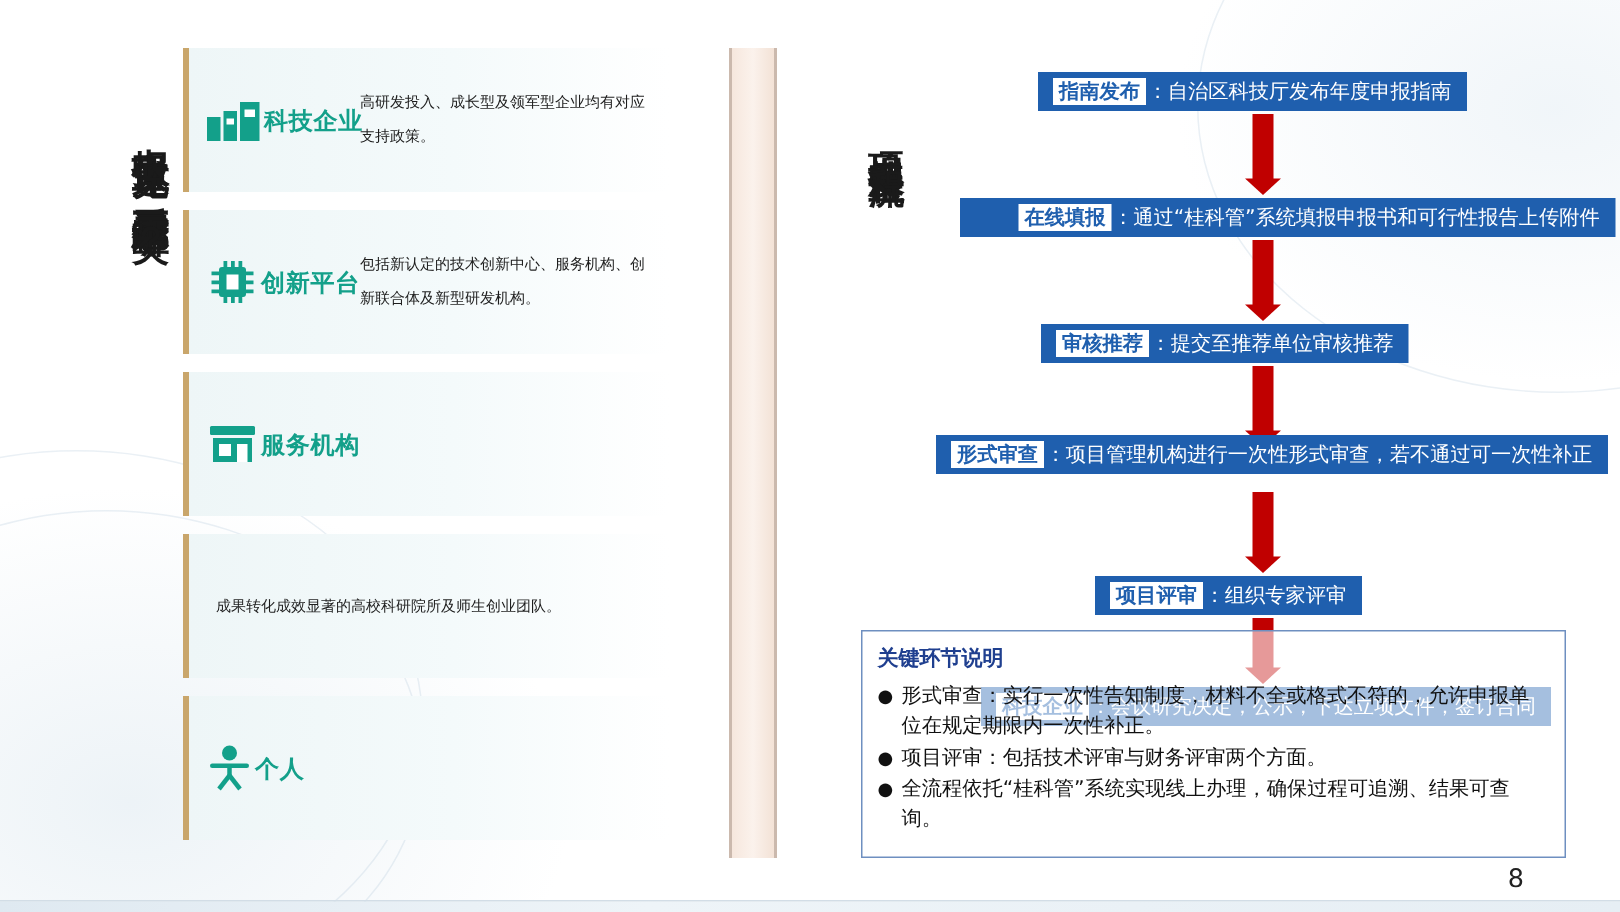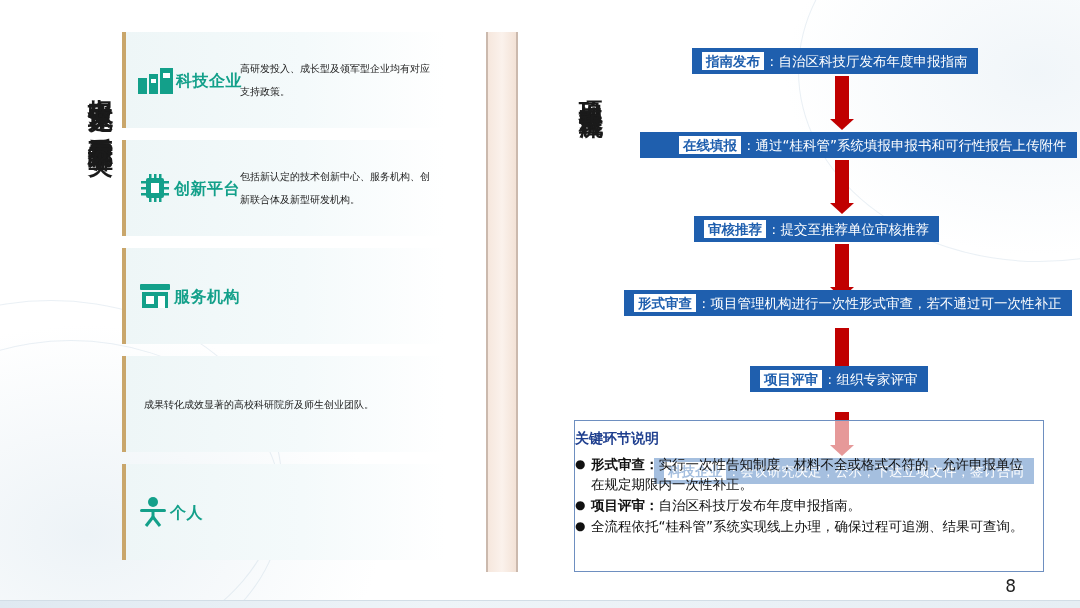--- a/index.html
+++ b/index.html
@@ -188,21 +188,21 @@
   
   .note-box {
     position: absolute;
     left: 574px;
     top: 420px;
     width: 470px;
     height: 152px;
     border: 1px solid #6e8fc0;
     background: rgba(255,255,255,0.6);
     box-sizing: border-box;
-    padding: 9px 12px 8px 0;
+    padding: 9px 12px 8px 10px;
   }
   .note-title {
     color: #1f3f8f;
     font-size: 14px;
     font-weight: 700;
     font-family: "DejaVu Sans", sans-serif;
     margin-bottom: 6px;
   }
   .note-item {
     display: flex;
@@ -213,21 +213,21 @@
     font-family: "DejaVu Sans", sans-serif;
     margin-bottom: 1px;
   }
   .note-bullet {
     flex: 0 0 16px;
     color: #111111;
     font-size: 12px;
     line-height: 20px;
   }
   .note-text { flex: 1 1 auto; }
-  .note-text b { font-weight: 700; }
+  .note-text b { font-weight: 400; }
 
   
   .page-num {
     position: absolute;
     right: 64px;
     bottom: 12px;
     font-size: 17px;
     color: #222;
     font-family: "DejaVu Sans", sans-serif;
   }
@@ -363,41 +363,41 @@
     <div class="flow-step" style="left:64px; top:182px;margin-left:10px;">
       <b>审核推荐</b><span>：提交至推荐单位审核推荐</span>
     </div>
     <div class="arrow" style="left:215px; top:210px; height:44px;"></div>
 
     <div class="flow-step" style="left:4px; top:256px;">
       <b>形式审查</b><span>：项目管理机构进行一次性形式审查，若不通过可一次性补正</span>
     </div>
     <div class="arrow" style="left:215px; top:294px; height:44px;"></div>
 
-    <div class="flow-step" style="left:110px; top:332px;margin-left:20px;">
+    <div class="flow-step" style="left:110px; top:350px;">
       <b>项目评审</b><span>：组织专家评审</span>
     </div>
     <div class="arrow" style="left:215px; top:378px; height:34px;"></div>
 
     <div class="flow-step" style="left:34px; top:424px;">
       <b>科技企业</b><span>：会议研究决定，公示，下达立项文件，签订合同</span>
     </div>
   </div>
 
   <div class="note-box">
     <div class="note-title">关键环节说明</div>
 
     <div class="note-item">
       <div class="note-bullet">●</div>
       <div class="note-text"><b>形式审查：</b><span>实行一次性告知制度，材料不全或格式不符的，允许申报单位在规定期限内一次性补正。</span></div>
     </div>
 
     <div class="note-item">
       <div class="note-bullet">●</div>
-      <div class="note-text"><b>项目评审：</b><span>自治区科技厅发布年度申报指南。</span></div>
+      <div class="note-text"><b>项目评审：</b><span>包括技术评审与财务评审两个方面。</span></div>
     </div>
 
     <div class="note-item">
       <div class="note-bullet">●</div>
       <div class="note-text"><b></b><span>全流程依托“桂科管”系统实现线上办理，确保过程可追溯、结果可查询。</span></div>
     </div>
   </div>
 
   <div class="page-num">8</div>
   <div class="footer-line"></div>

